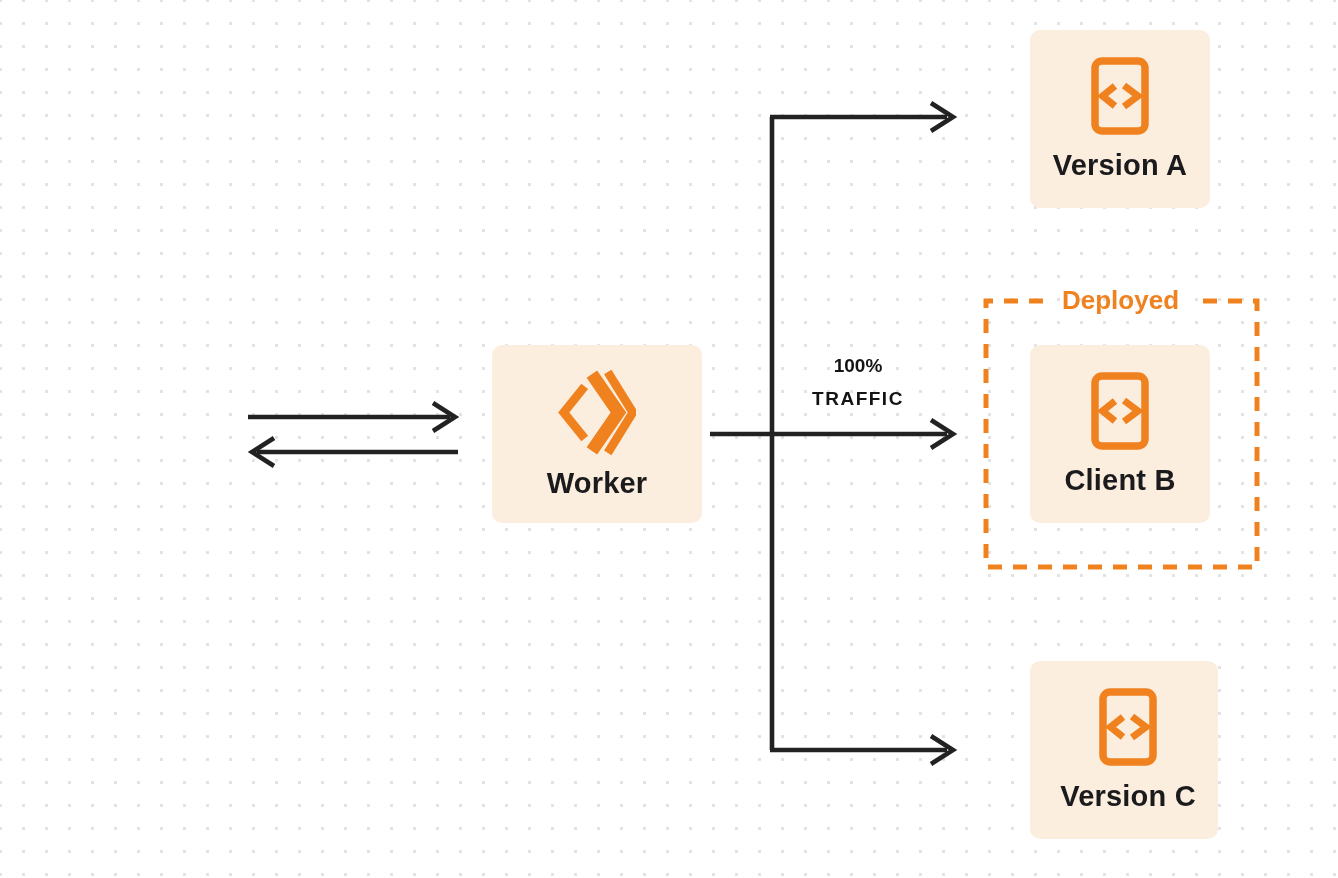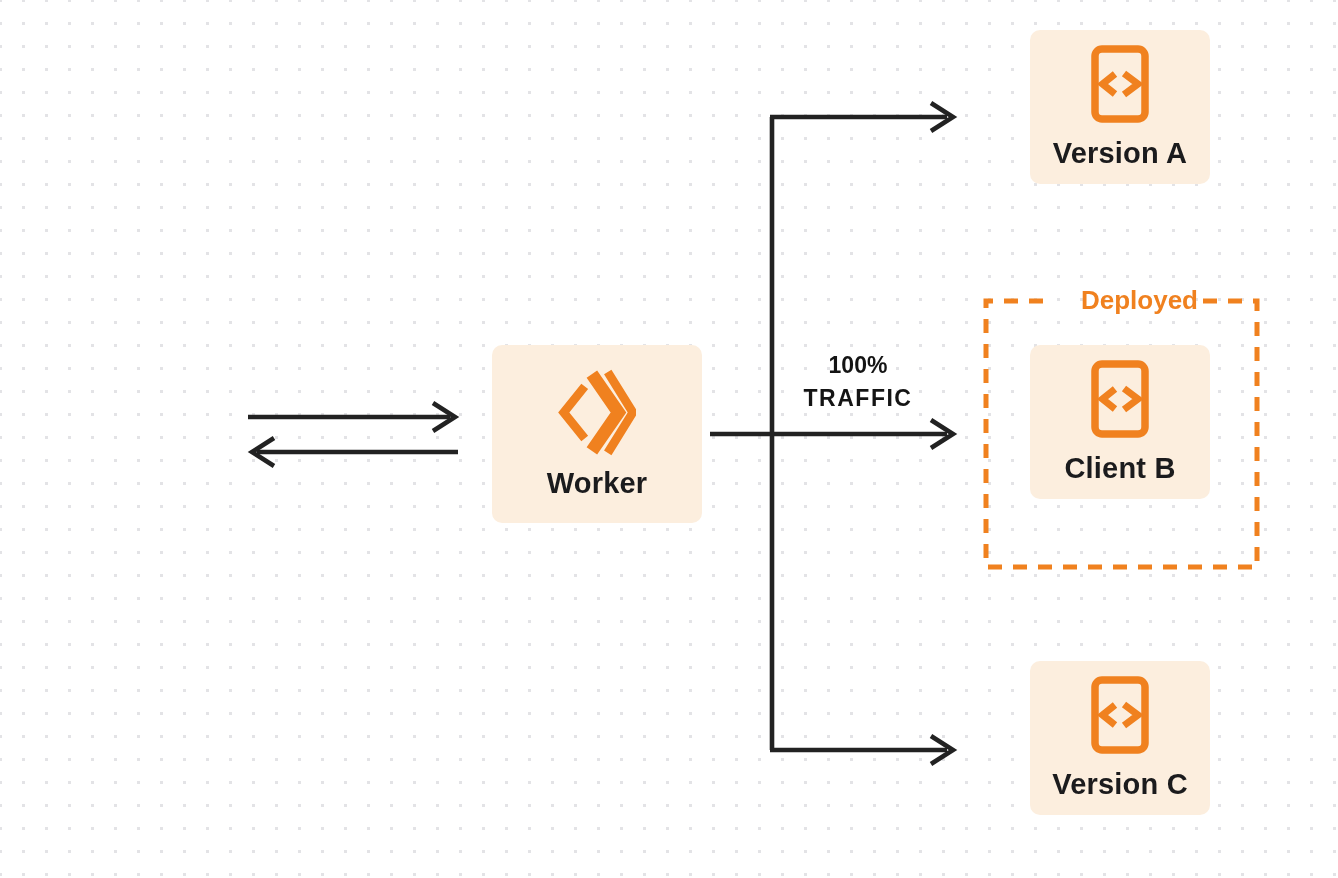--- a/index.html
+++ b/index.html
@@ -40,43 +40,43 @@
     width: 182px; height: 178px;
     background: #f4f4f6;
   }
   .worker-node {
     left: 492px; top: 345px;
     width: 210px; height: 178px;
     background: #fceede;
     gap: 10px;
   }
   .version-node {
-    width: 180px; height: 154px;
+    width: 180px; height: 178px;
     background: #fceede;
     gap: 14px;
   }
   .version-a { left: 1030px; top: 30px; }
   .version-b { left: 1030px; top: 345px; }
-  .version-c { left: 1030px; top: 661px; }
+  .version-c { left: 1030px; top: 661px; padding-left: 8px; }
   .traffic-label {
     position: absolute;
     left: 788px; top: 349px;
     width: 140px;
     text-align: center;
-    font-size: 23px;
+    font-size: 19px;
     font-weight: 700;
     color: #141414;
     line-height: 33px;
   }
   .traffic-line2 { letter-spacing: 1.5px; }
   .deployed-label {
     position: absolute;
     left: 1043px; top: 285px;
     width: 155px;
-    text-align: right;
+    text-align: center;
     font-size: 26px;
     font-weight: 700;
     color: #f0811f;
   }
   .icon-svg { display: block; }
 </style>
 </head>
 <body>
 
 <div class="canvas">

